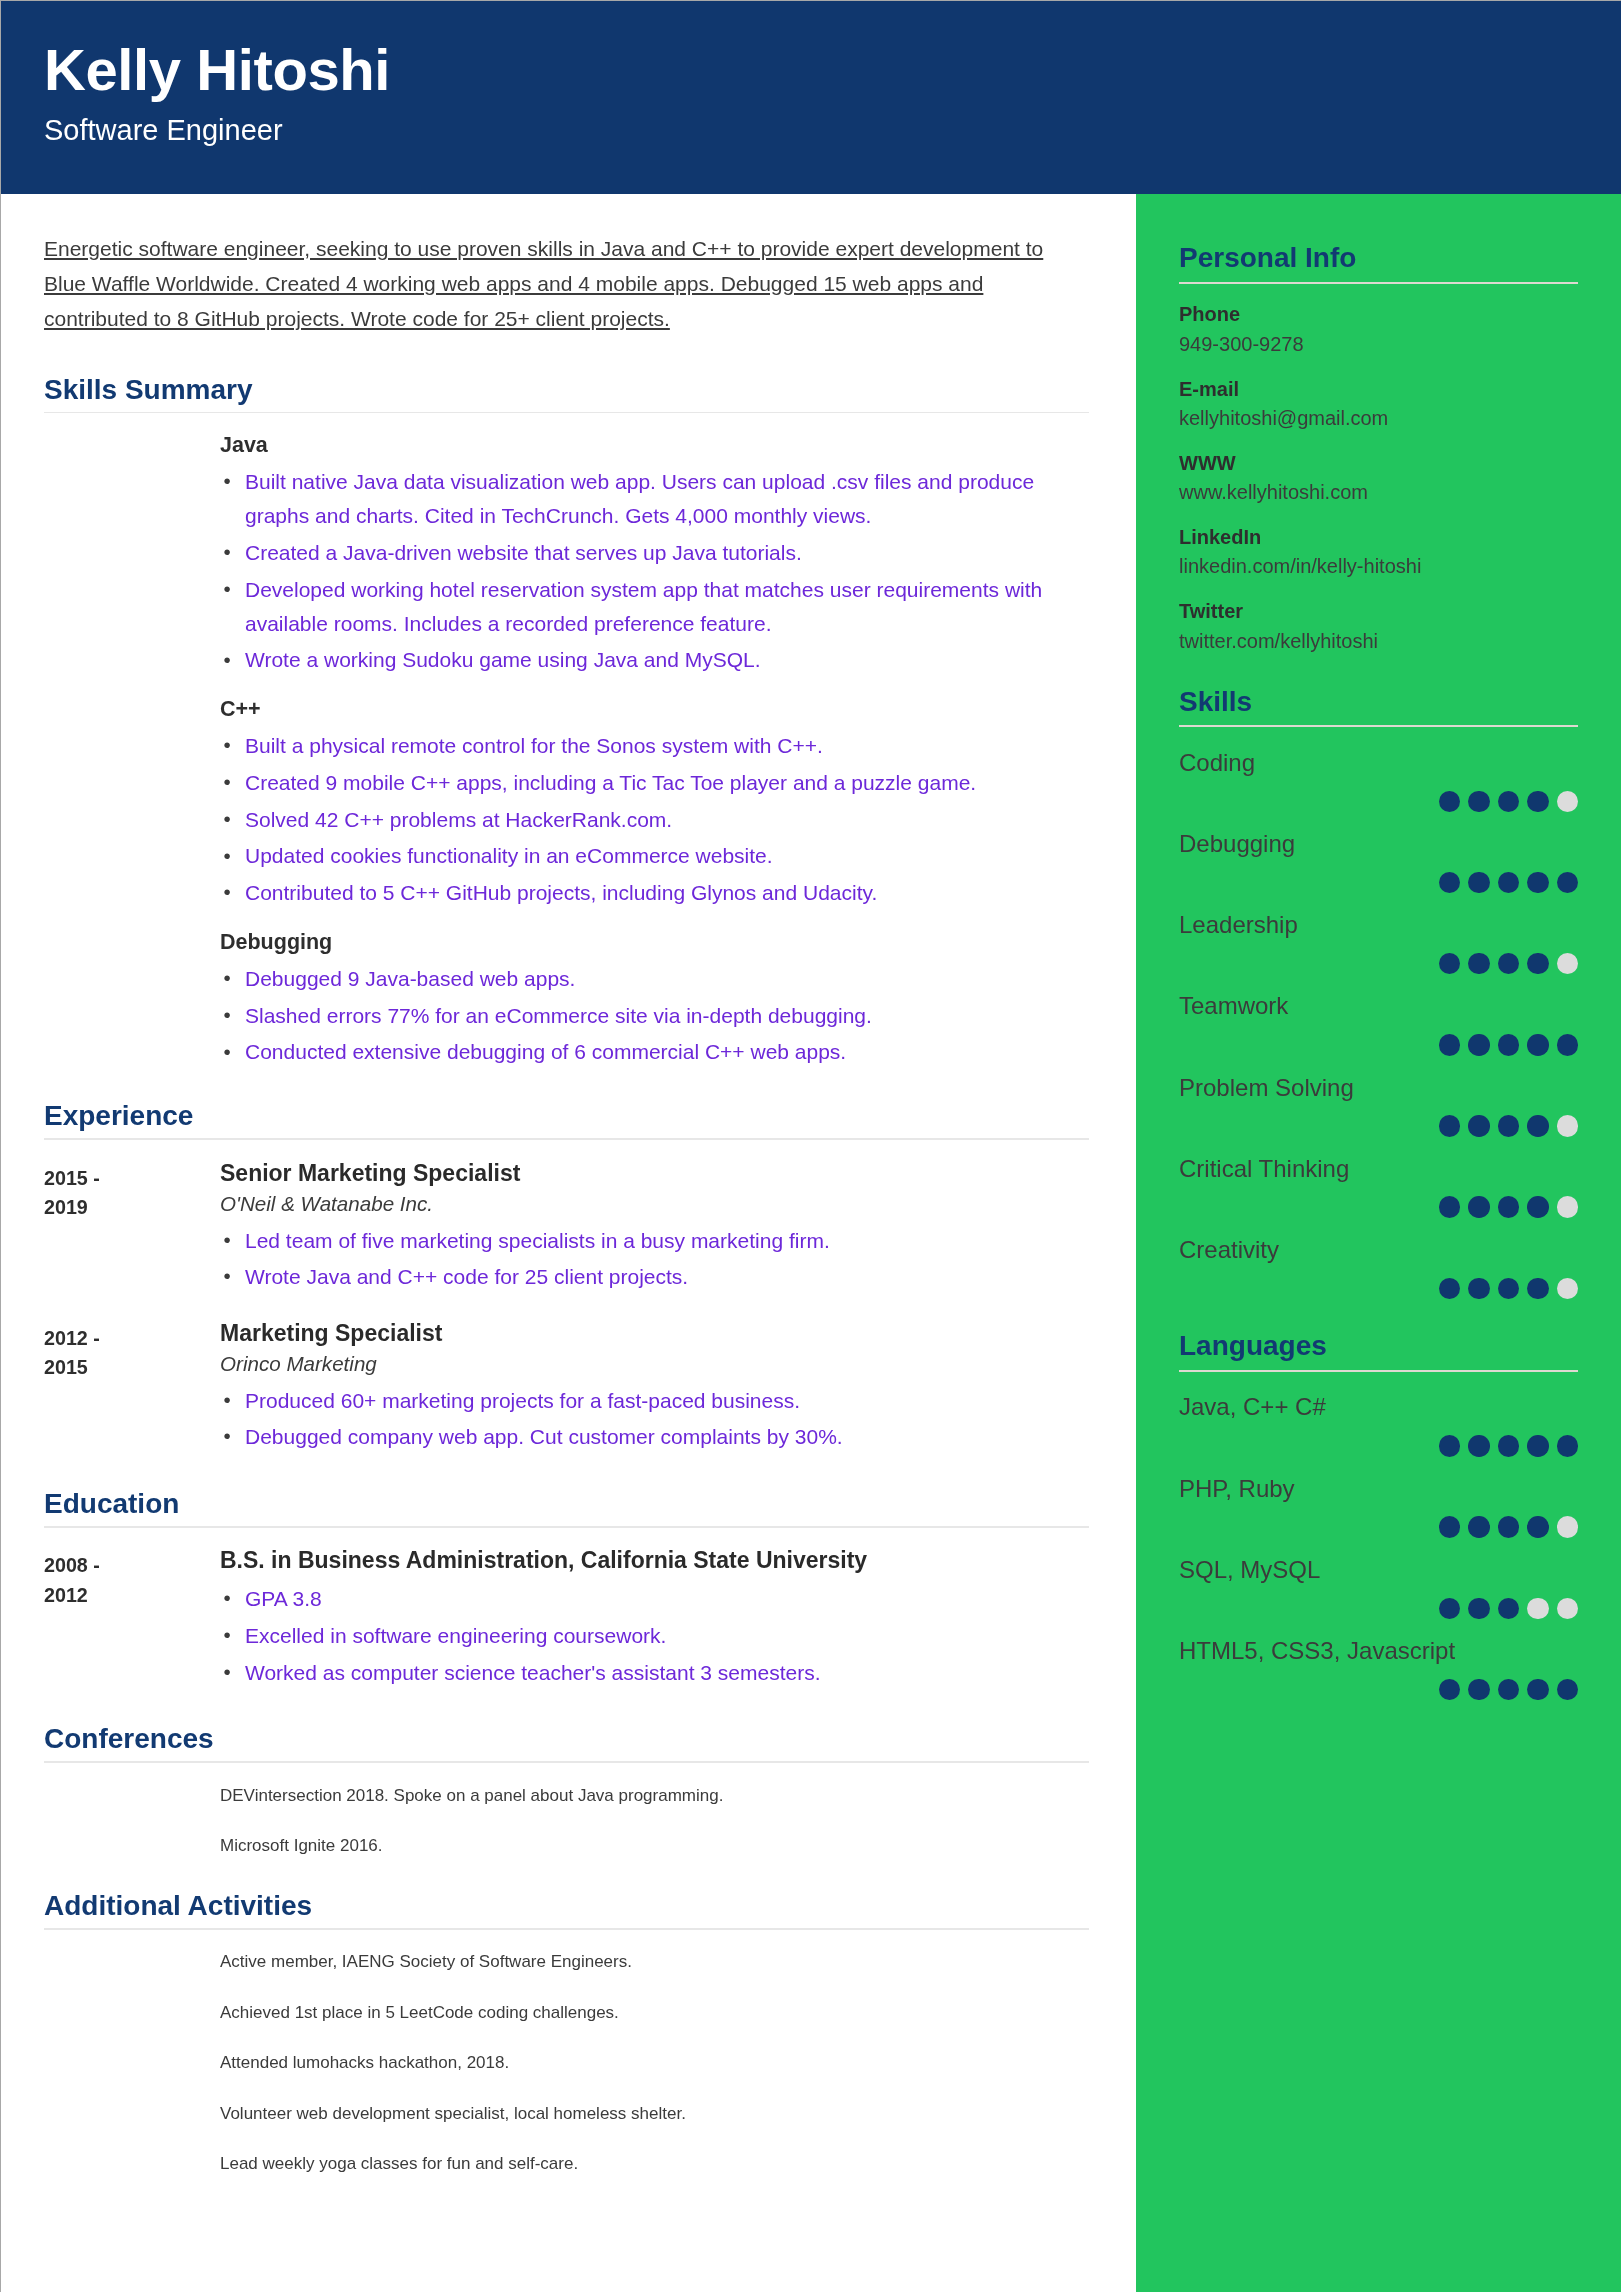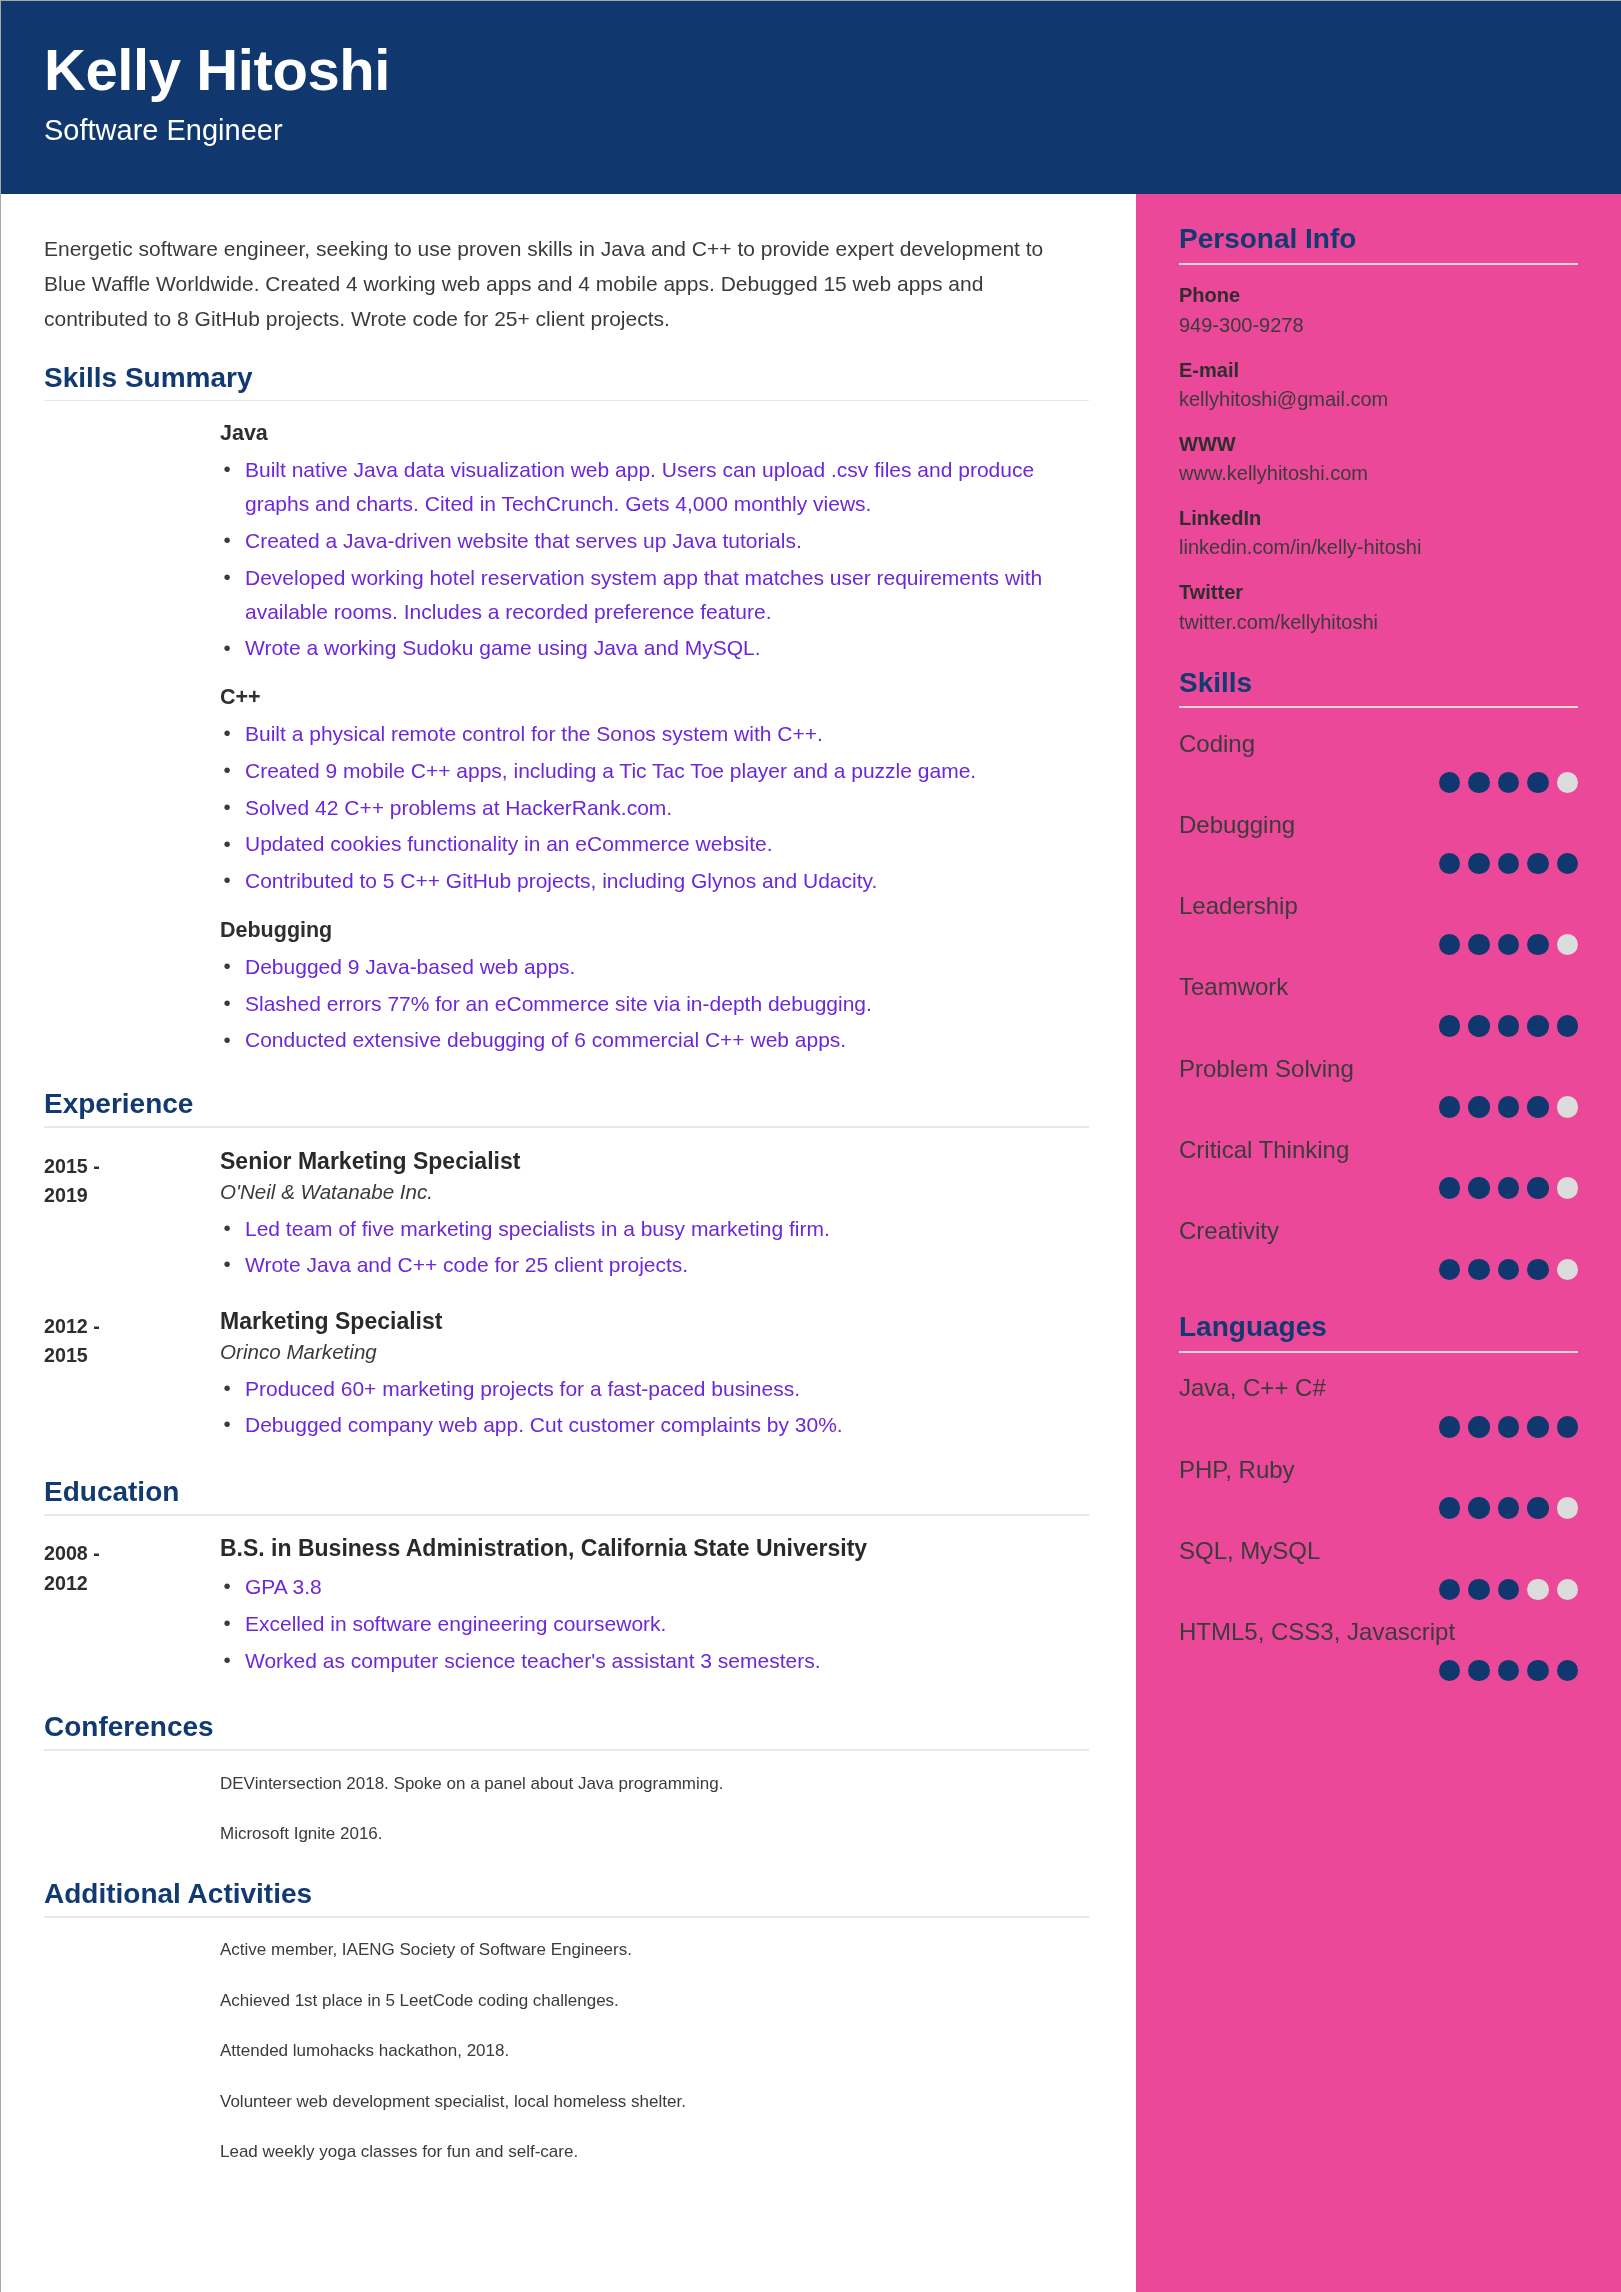--- a/index.html
+++ b/index.html
@@ -56,31 +56,32 @@
   .main-col {
     width: 1135px;
     flex: 0 0 1135px;
     box-sizing: border-box;
     padding: 38px 47px 36px 43px;
     background: #ffffff;
   }
   .side-col {
     flex: 1 1 auto;
     box-sizing: border-box;
-    background: #ec4899;
-    padding: 28px 43px 36px 43px;
+    background: #22c55e;
+    padding: 47px 43px 36px 43px;
   }
 
   
   .summary {
     font-size: 21px;
     line-height: 1.66;
     color: #3b3b3b;
-    margin: 0 0 24px 0;
+    margin: 0 0 36px 0;
     max-width: 1043px;
+    text-decoration: underline;
   }
 
   
   .sec-title {
     color: #123a72;
     font-size: 28px;
     font-weight: bold;
     margin: 0 0 5.4px 0;
     line-height: 1.2;
   }

